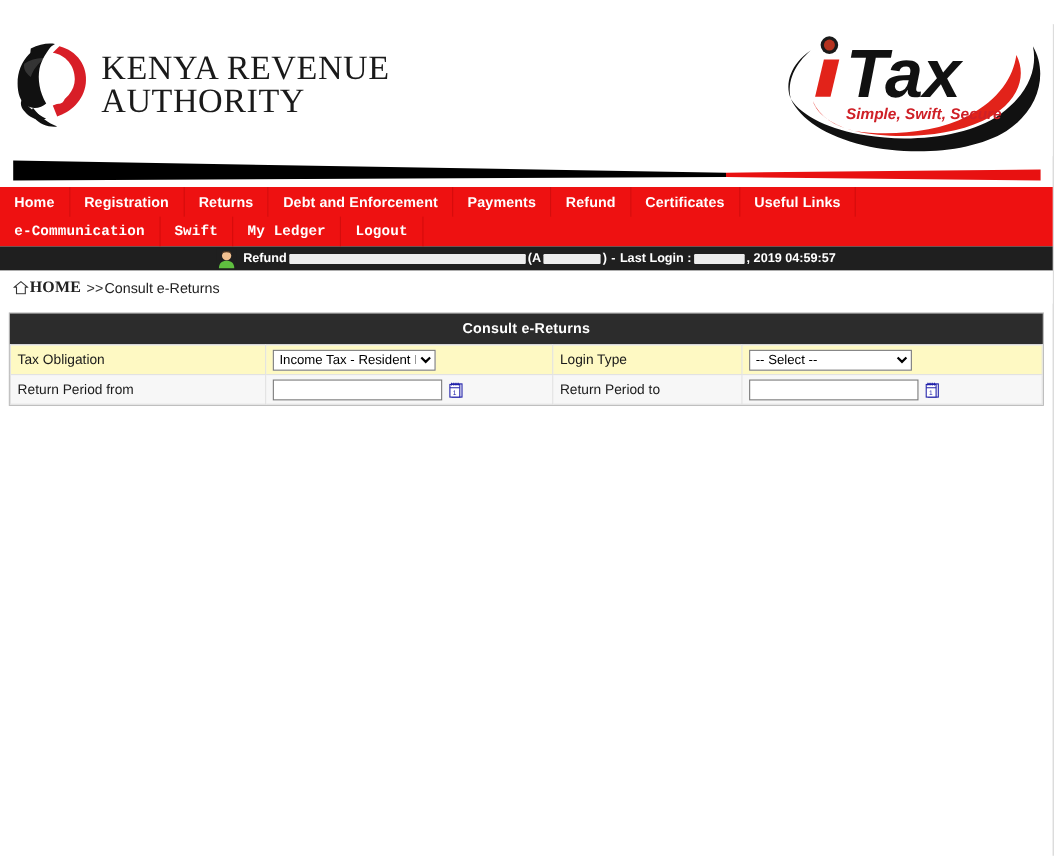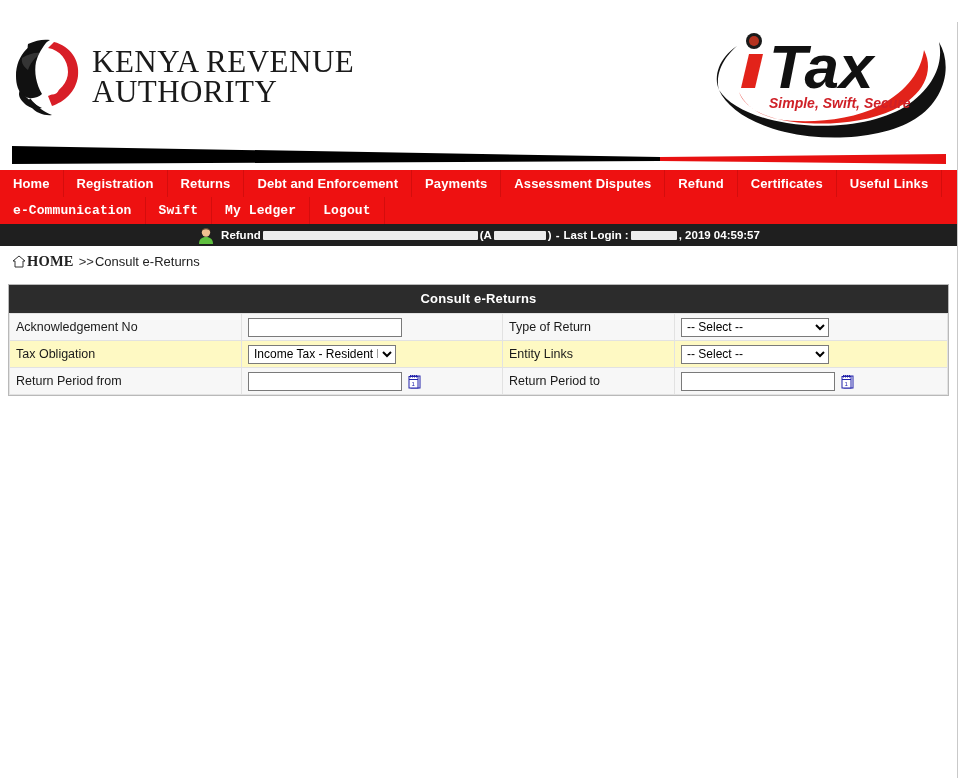--- a/index.html
+++ b/index.html
@@ -297,23 +297,20 @@
       <div class="navitem">
           <span>Returns</span>
         </div>
       <div class="navitem">
           <span>Debt and Enforcement</span>
         </div>
       <div class="navitem">
           <span>Payments</span>
         </div>
       <div class="navitem">
-          <span>Assessment Disputes</span>
-        </div>
-      <div class="navitem">
           <span>Refund</span>
         </div>
       <div class="navitem">
           <span>Certificates</span>
         </div>
       <div class="navitem">
           <span>Useful Links</span>
         </div>
       <div class="navfill"></div>
     </div>
@@ -363,41 +360,29 @@
     <span class="home-txt">HOME</span>
     <span class="sep">&gt;&gt;</span>
     <span class="leaf">Consult e-Returns</span>
   </div>
 
   <div class="panel">
     <div class="panel-title">Consult e-Returns</div>
 
     <table class="form">
       <tbody>
-          <tr class="r-odd">
-        <td class="lbl">Acknowledgement No</td>
-        <td class="fld">
-          <input class="txt" type="text" value="" style="">
-        </td>
-        <td class="lbl2">Type of Return</td>
-        <td class="fld2">
-          <select class="sel">
-            <option>-- Select --</option>
-          </select>
-        </td>
-      </tr>
 
       <tr class="r-even">
         <td class="lbl">Tax Obligation</td>
         <td class="fld">
           <select class="sel">
             <option>Income Tax - Resident Individual</option>
           </select>
         </td>
-        <td class="lbl2">Entity Links</td>
+        <td class="lbl2">Login Type</td>
         <td class="fld2">
           <select class="sel">
             <option>-- Select --</option>
           </select>
         </td>
       </tr>
 
       <tr class="r-odd">
         <td class="lbl">Return Period from</td>
         <td class="fld">

